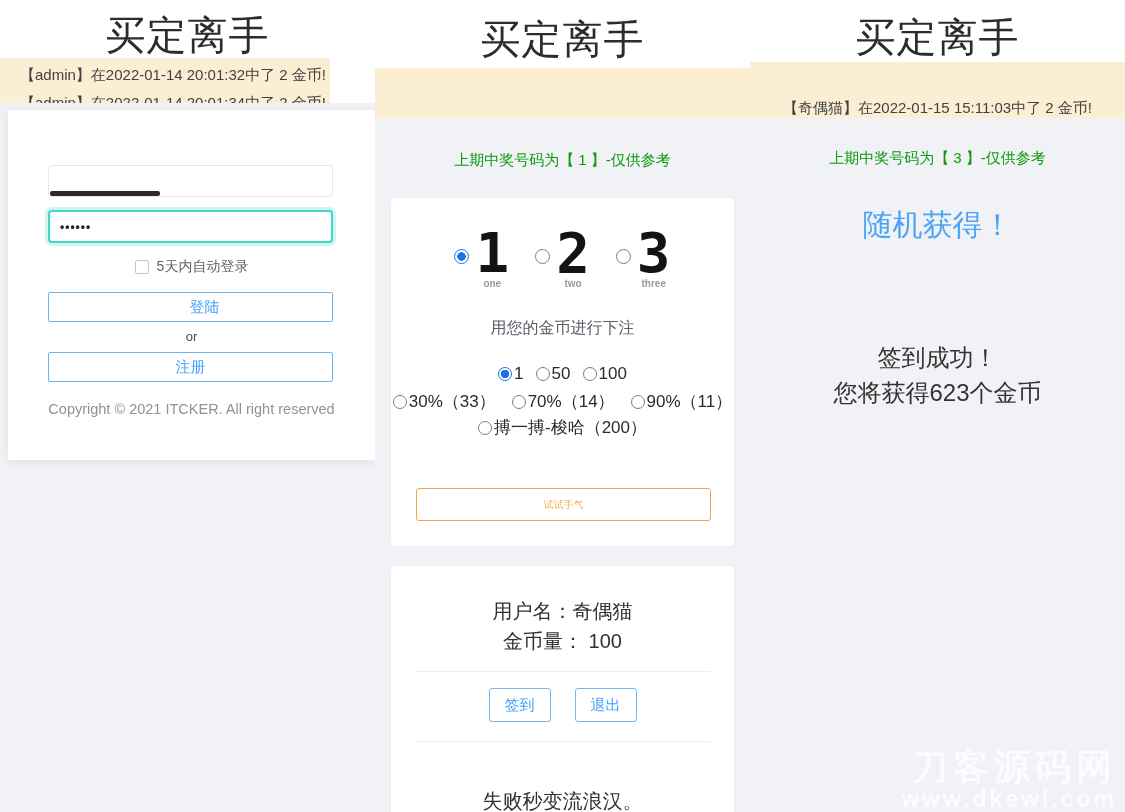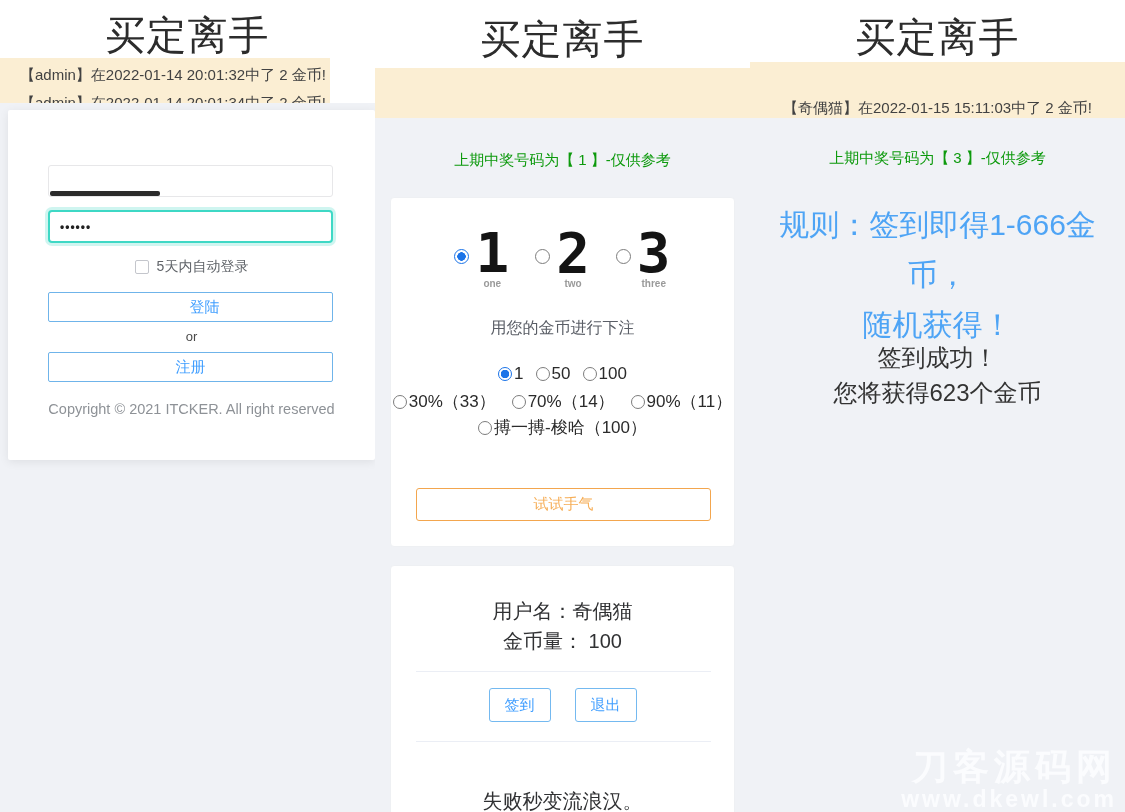--- a/index.html
+++ b/index.html
@@ -79,21 +79,21 @@
   .bet-hint { position:absolute; left:0; top:120px; width:100%; text-align:center; font-size:16px; color:#5a5e66; }
   .opt-row { position:absolute; left:0; width:100%; display:flex; justify-content:center; align-items:center; }
   .opt-item { display:flex; align-items:center; gap:2px; font-size:17px; color:#2b2b2b; }
   #amount-row  { top:166px; gap:12px; }
   #percent-row { top:192px; gap:16px; }
   #allin-row   { top:218px; }
 
   .try-btn {
     position:absolute; left:25px; top:290px; width:295px; height:33px;
     background:#fff; border:1px solid #f3a64e; border-radius:3px;
-    color:#f6ad55; font-size:15px; font-family:"Liberation Sans",sans-serif; cursor:pointer;
+    color:#f6ad55; font-size:10px; font-family:"Liberation Sans",sans-serif; cursor:pointer;
   }
 
   .user-line { position:absolute; left:0; width:100%; text-align:center; font-size:20px; color:#303133; }
   .divider { position:absolute; left:25px; width:295px; height:1px; background:#ebeef5; }
   .btn-row { position:absolute; left:0; top:122px; width:100%; display:flex; justify-content:center; gap:24px; }
   .mini-btn {
     height:34px; padding:0 15px; background:#fff;
     border:1px solid #74b9f0; border-radius:3px;
     color:#409eff; font-size:15px; font-family:"Liberation Sans",sans-serif; cursor:pointer;
   }
@@ -197,21 +197,21 @@
       </div>
       <div class="opt-item">
         <span class="radio small"></span>
         <span>90%（11）</span>
       </div>
     </div>
 
     <div class="opt-row" id="allin-row">
       <div class="opt-item">
         <span class="radio small"></span>
-        <span>搏一搏-梭哈（100）</span>
+        <span>搏一搏-梭哈（200）</span>
       </div>
     </div>
 
     <button class="try-btn">试试手气</button>
   </div>
 
   <div class="card" id="user-card">
     <div class="user-line" style="top:32px;">用户名：奇偶猫</div>
     <div class="user-line" style="top:62px;">金币量： 100</div>
     <div class="divider" style="top:105px;"></div>
@@ -228,21 +228,20 @@
   <div class="title-band" style="height:62px;"></div>
   <div class="app-title" style="top:10px;">买定离手</div>
 
   <div class="notice-bar" style="top:62px; width:375px; height:56px;">
     <div class="notice-line centered" style="top:36px;">【奇偶猫】在2022-01-15 15:11:03中了 2 金币!</div>
   </div>
 
   <div class="green-line" style="top:149px;">上期中奖号码为【 3 】-仅供参考</div>
 
   <div class="rule-text">
-    <div>规则：签到即得1-666金币，</div>
     <div>随机获得！</div>
   </div>
 
   <div class="success-text">
     <div>签到成功！</div>
     <div>您将获得623个金币</div>
   </div>
 
   <div class="watermark">
     <div class="wm-cn">刀客源码网</div>

